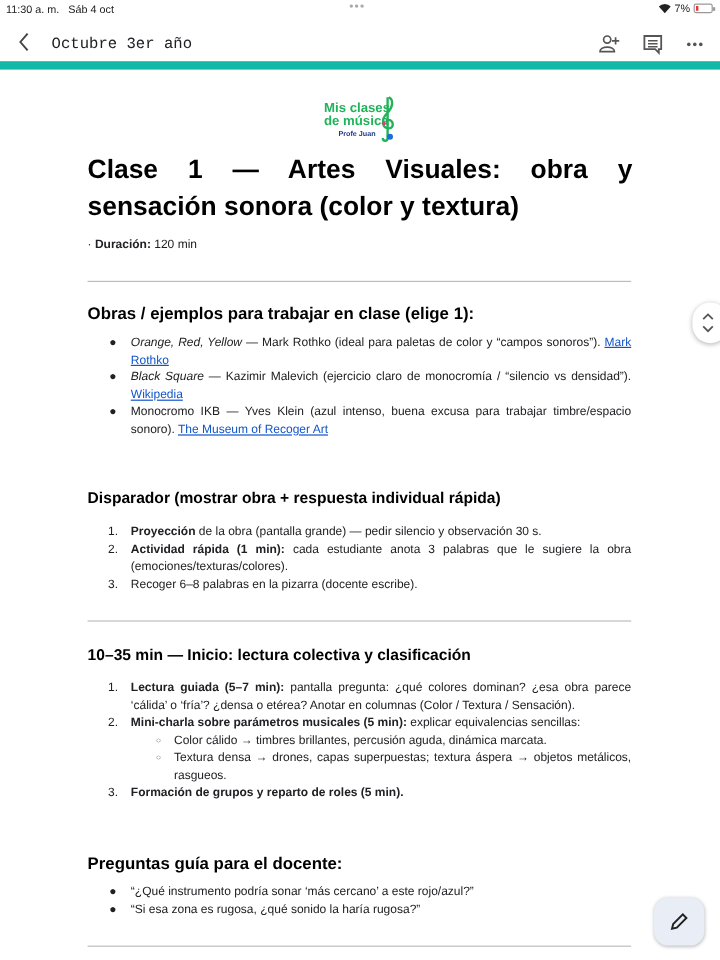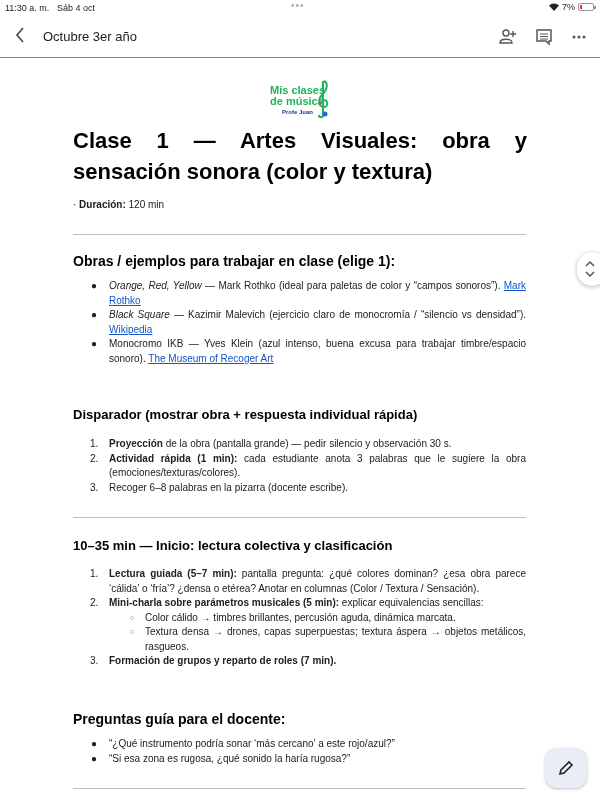--- a/index.html
+++ b/index.html
@@ -4,21 +4,21 @@
 <style>
   * { box-sizing: border-box; margin: 0; padding: 0; }
   html, body { width: 600px; height: 800px; overflow: hidden; background: #ffffff; font-family: "Liberation Sans", sans-serif; color: #202124; }
   .statusbar { position: absolute; top: 0; left: 0; width: 600px; height: 16px; font-size: 9px; color: #222; }
   .statusbar .time { position: absolute; left: 5px; top: 3px; }
   .statusbar .dots { position: absolute; left: 291px; top: 0px; font-size: 10px; color: #aaa; letter-spacing: 1px; }
   .statusbar .right { position: absolute; right: 6px; top: 2px; display: flex; align-items: center; gap: 3px; }
   .battery { width: 16px; height: 8px; border: 1px solid #999; border-radius: 2px; position: relative; }
   .battery .lvl { position: absolute; left: 1px; top: 1px; width: 2px; height: 4px; background: #e53935; }
   .battery:after { content: ""; position: absolute; right: -3px; top: 2px; width: 2px; height: 3px; background: #999; }
-  .appbar { position: absolute; top: 16px; left: 0; width: 600px; height: 42px; border-bottom: 1px solid #14b8a6; }
+  .appbar { position: absolute; top: 16px; left: 0; width: 600px; height: 42px; border-bottom: 7px solid #14b8a6; font-family: Liberation Mono, monospace; }
   .back { position: absolute; left: 14px; top: 10px; width: 16px; height: 20px; color: #444; font-size: 20px; line-height: 20px; }
   .title { position: absolute; left: 43px; top: 13px; font-size: 13px; color: #202124; }
   .tb-icon { position: absolute; top: 11px; width: 20px; height: 20px; color: #555; }
   .doc { position: absolute; top: 59px; left: 0; width: 600px; height: 583px; }
   .logo { position: absolute; left: 268px; top: 20px; width: 64px; height: 44px; }
   .logo .l1, .logo .l2 { color: #21b35a; font-weight: bold; font-size: 11px; line-height: 11px; position: absolute; left: 2px; }
   .logo .l1 { top: 6px; }
   .logo .l2 { top: 17px; }
   .logo .l3 { position: absolute; left: 14px; top: 30px; font-size: 6px; font-weight: bold; color: #1a3a8a; }
   .h1 { position: absolute; left: 73px; top: 66px; width: 454px; font-size: 22px; font-weight: bold; line-height: 31px; text-align: justify; text-align-last: left; color: #000; }
@@ -124,21 +124,21 @@
 
   <div class="hr" style="top:458px;"></div>
 
   <div class="h2" style="top:479px;">10–35 min — Inicio: lectura colectiva y clasificación</div>
 
   <div class="ol" style="top:508px;">
     <div class="li"><span class="mk">1.</span><b>Lectura guiada (5–7 min):</b><span> pantalla pregunta: ¿qué colores dominan? ¿esa obra parece ‘cálida’ o ‘fría’? ¿densa o etérea? Anotar en columnas (Color / Textura / Sensación).</span></div>
     <div class="li"><span class="mk">2.</span><b>Mini-charla sobre parámetros musicales (5 min):</b><span> explicar equivalencias sencillas:</span></div>
     <div class="sub"><span class="mk">○</span><span>Color cálido → timbres brillantes, percusión aguda, dinámica marcata.</span></div>
     <div class="sub"><span class="mk">○</span><span>Textura densa → drones, capas superpuestas; textura áspera → objetos metálicos, rasgueos.</span></div>
-    <div class="li"><span class="mk">3.</span><b>Formación de grupos y reparto de roles (7 min).</b></div>
+    <div class="li"><span class="mk">3.</span><b>Formación de grupos y reparto de roles (5 min).</b></div>
   </div>
 
   <div class="sec-bold" style="top:652px;">Preguntas guía para el docente:</div>
 
   <div class="ul" style="top:678px;">
     <div class="li"><span class="mk">●</span><span>“¿Qué instrumento podría sonar ‘más cercano’ a este rojo/azul?”</span></div>
     <div class="li"><span class="mk">●</span><span>“Si esa zona es rugosa, ¿qué sonido la haría rugosa?”</span></div>
   </div>
 
   <div class="hr" style="top:729px;"></div>

